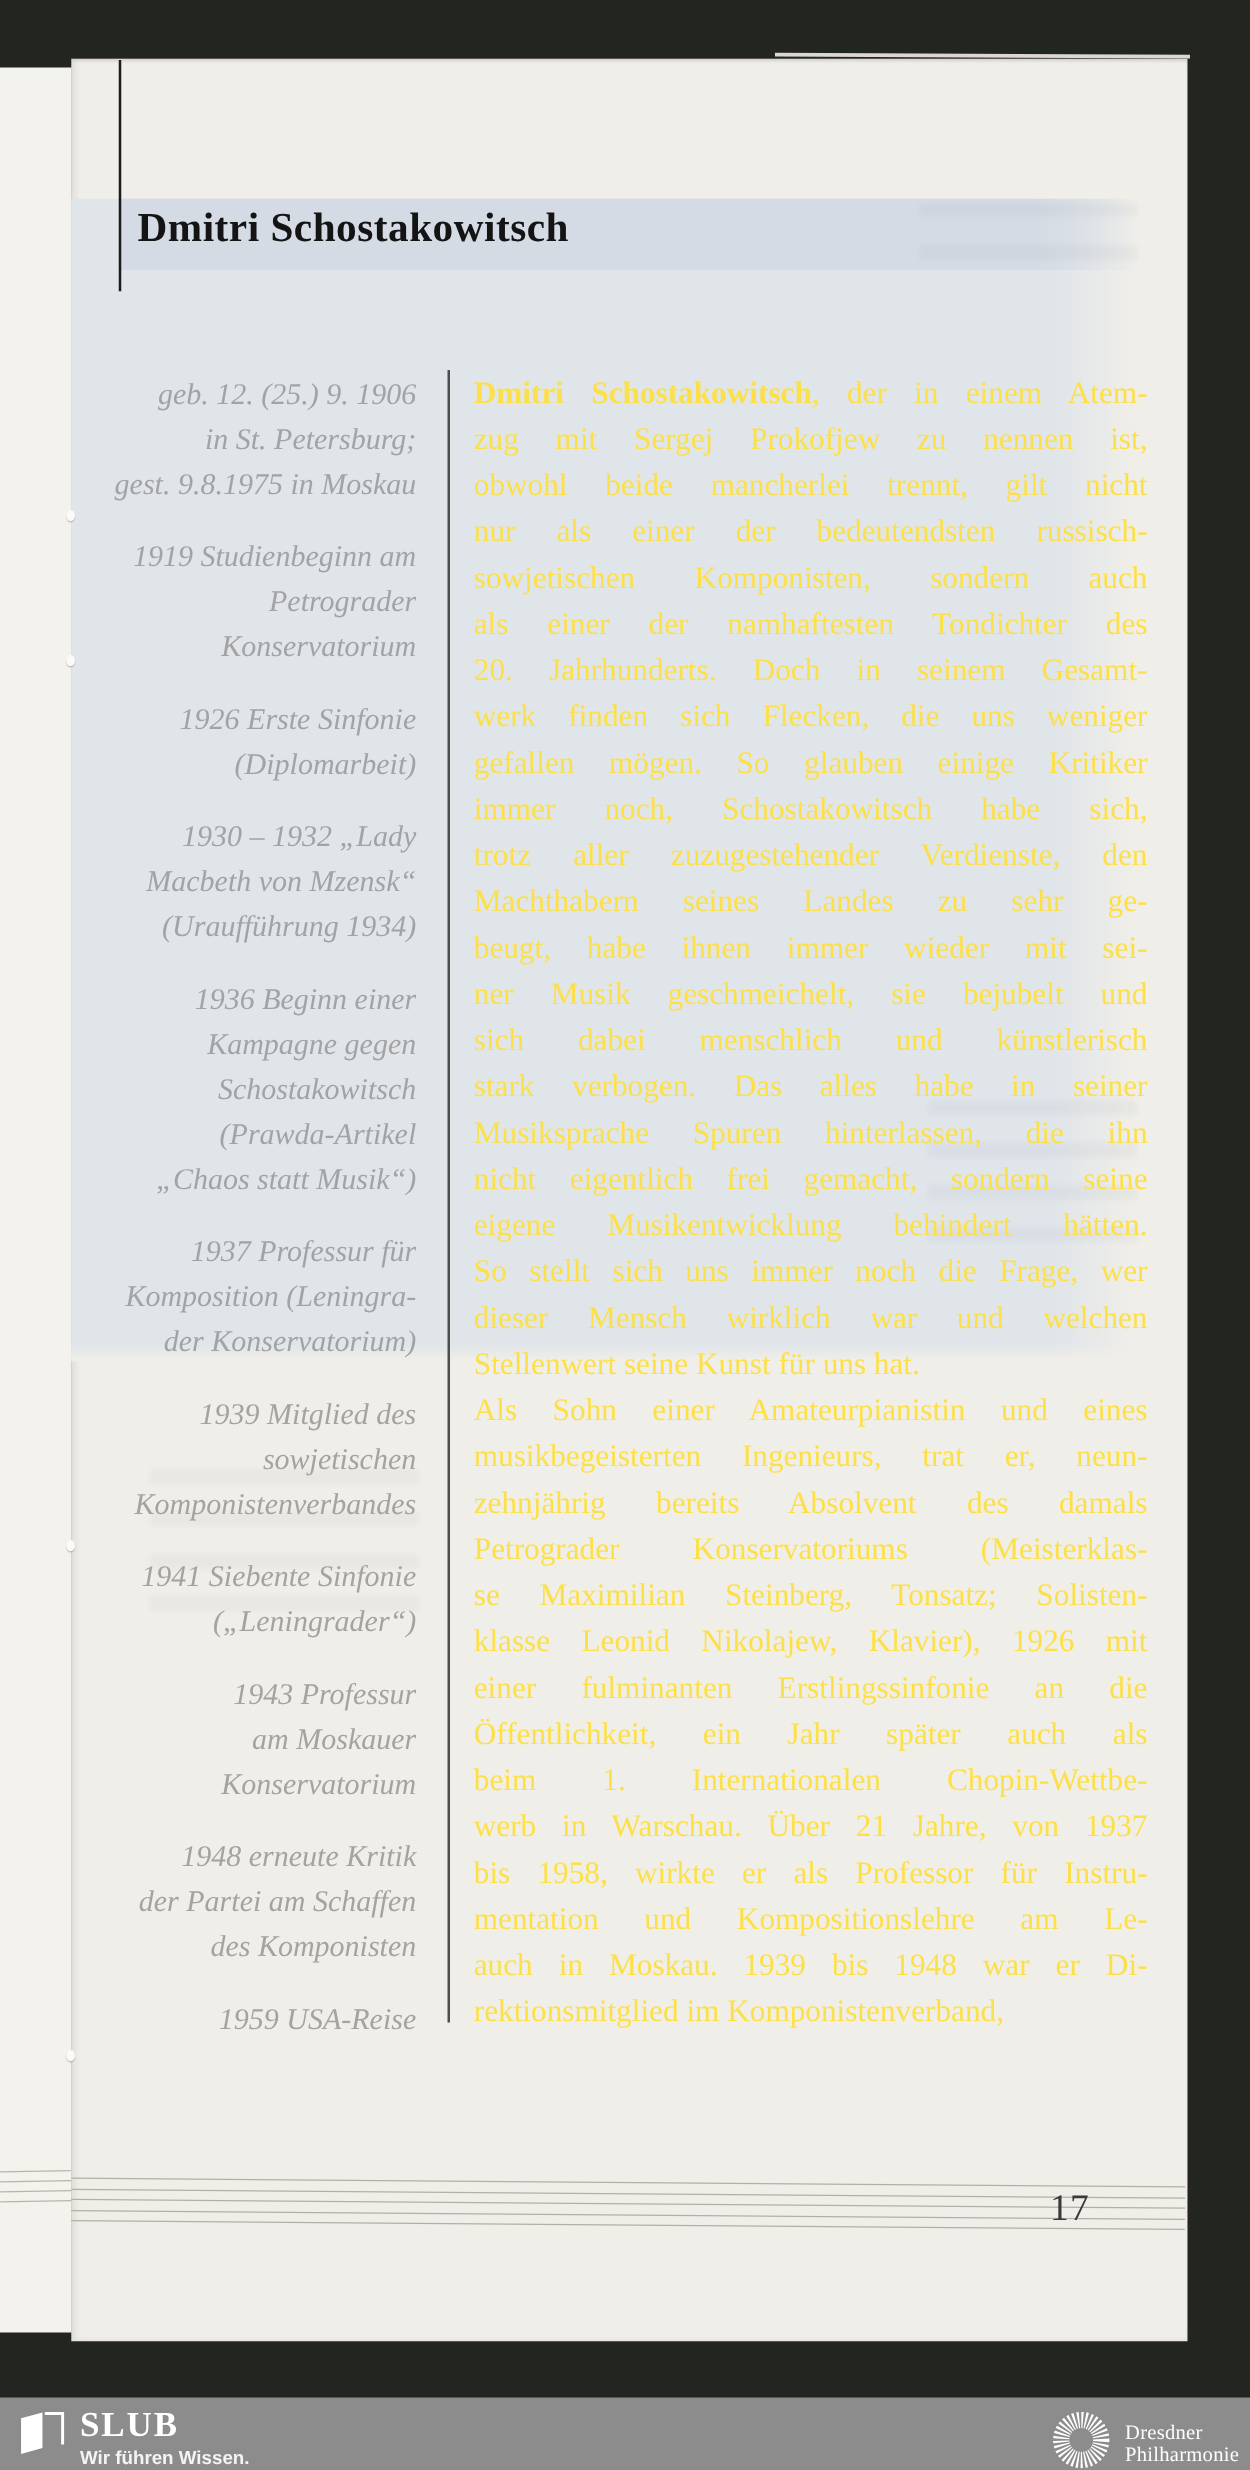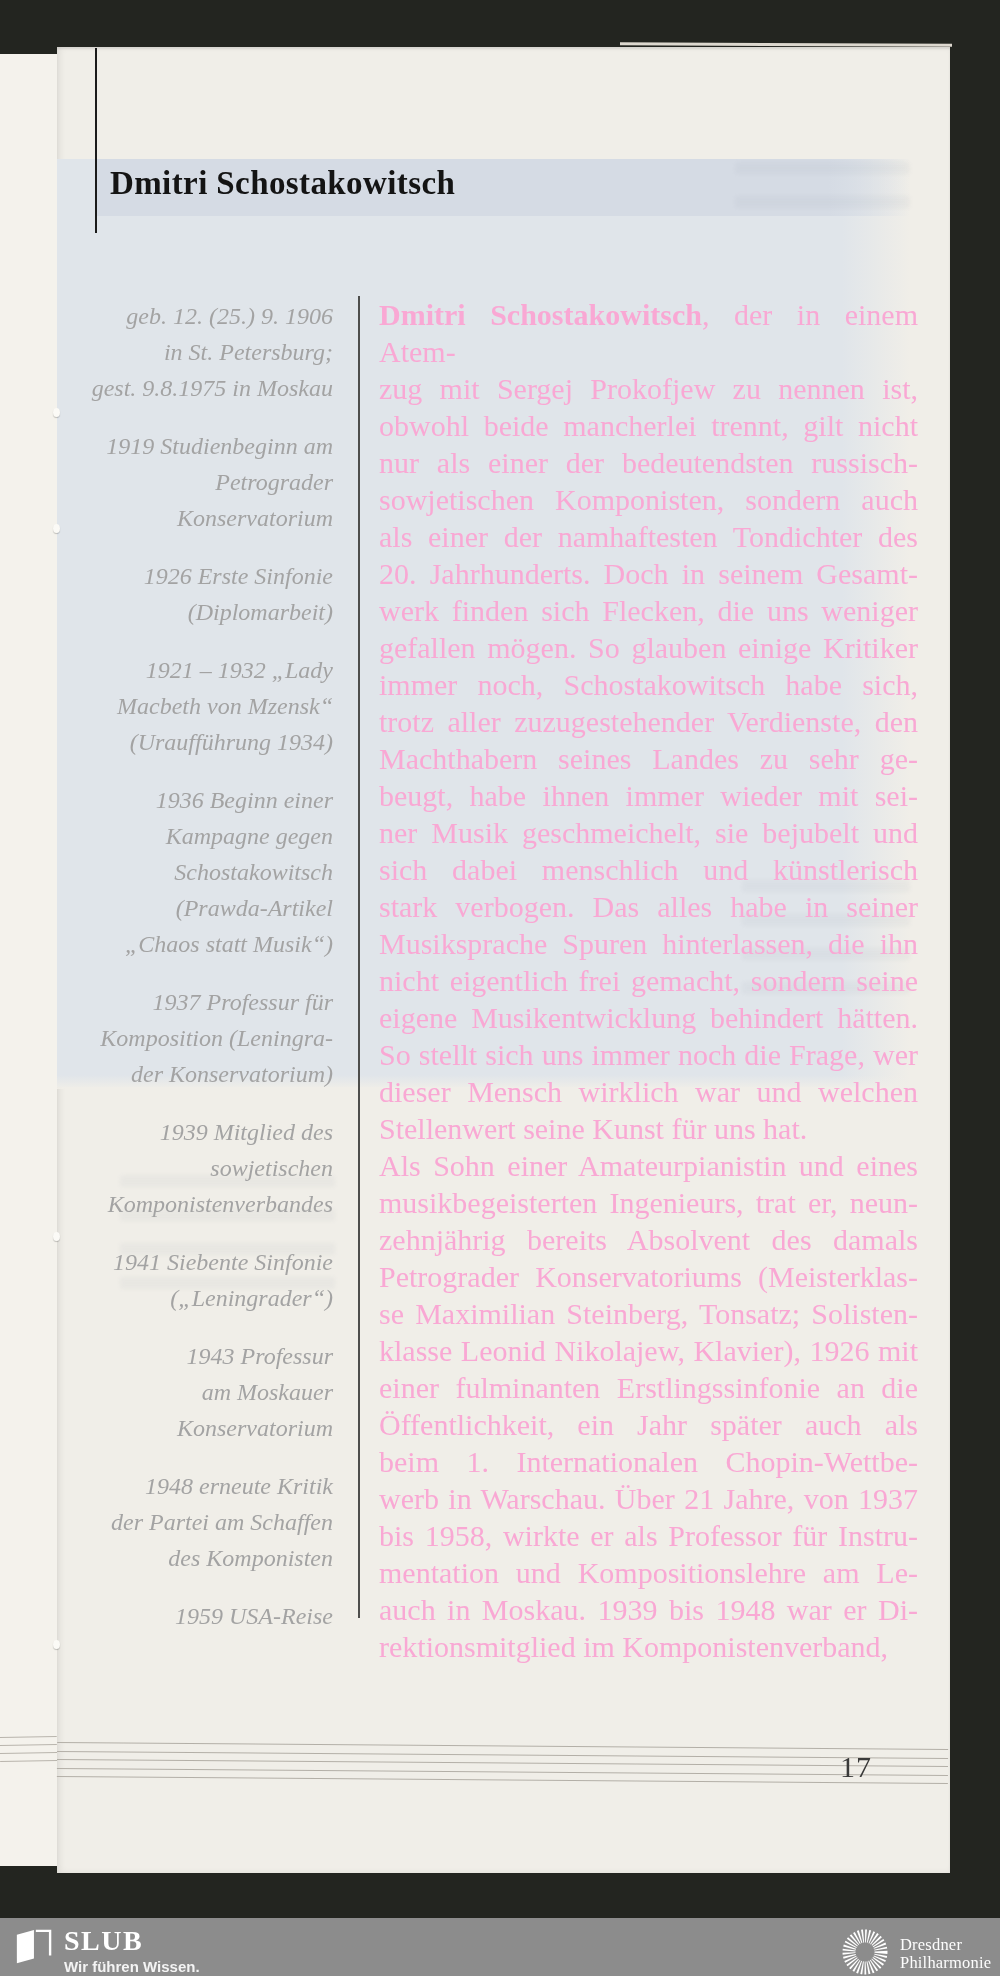--- a/index.html
+++ b/index.html
@@ -49,21 +49,21 @@
   }
   .timeline{
     position:absolute;left:85px;top:298px;width:248px;
     font-style:italic;font-size:24px;line-height:36px;color:#a3a3a3;
     text-align:right;
   }
   .tl-group{margin-bottom:22px;}
   .col-divider{position:absolute;left:358px;top:296px;width:2px;height:1322px;background:#4e4e4c;}
   .article{
     position:absolute;left:379px;top:296px;width:539px;
-    font-size:30px;line-height:37px;color:#f9a8d4;
+    font-size:25px;line-height:37px;color:#fde047;
   }
   .art-line{text-align:justify;text-align-last:justify;white-space:normal;}
   .art-line.last{text-align-last:left;}
   .staff{
     position:absolute;left:57px;top:1742px;width:891px;height:40px;
     transform:rotate(.45deg);transform-origin:left center;
   }
   .staff i{display:block;position:absolute;left:0;width:100%;height:1px;background:#b3afa7;}
   .staff-left{
     position:absolute;left:0;top:1736px;width:57px;height:34px;
@@ -130,21 +130,21 @@
     <div class="tl-group">
       <div class="tl-line">1919 Studienbeginn am</div>
       <div class="tl-line">Petrograder</div>
       <div class="tl-line">Konservatorium</div>
     </div>
     <div class="tl-group">
       <div class="tl-line">1926 Erste Sinfonie</div>
       <div class="tl-line">(Diplomarbeit)</div>
     </div>
     <div class="tl-group">
-      <div class="tl-line">1921 – 1932 „Lady</div>
+      <div class="tl-line">1930 – 1932 „Lady</div>
       <div class="tl-line">Macbeth von Mzensk“</div>
       <div class="tl-line">(Uraufführung 1934)</div>
     </div>
     <div class="tl-group">
       <div class="tl-line">1936 Beginn einer</div>
       <div class="tl-line">Kampagne gegen</div>
       <div class="tl-line">Schostakowitsch</div>
       <div class="tl-line">(Prawda-Artikel</div>
       <div class="tl-line">„Chaos statt Musik“)</div>
     </div>

